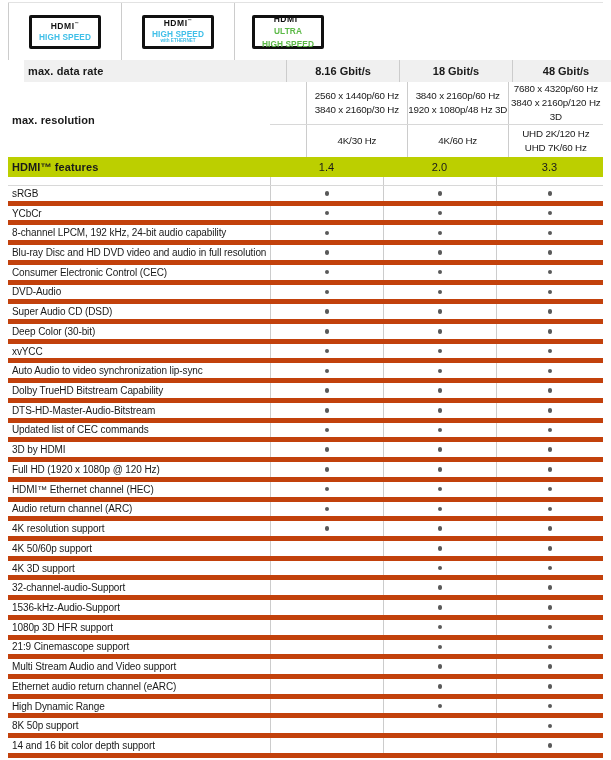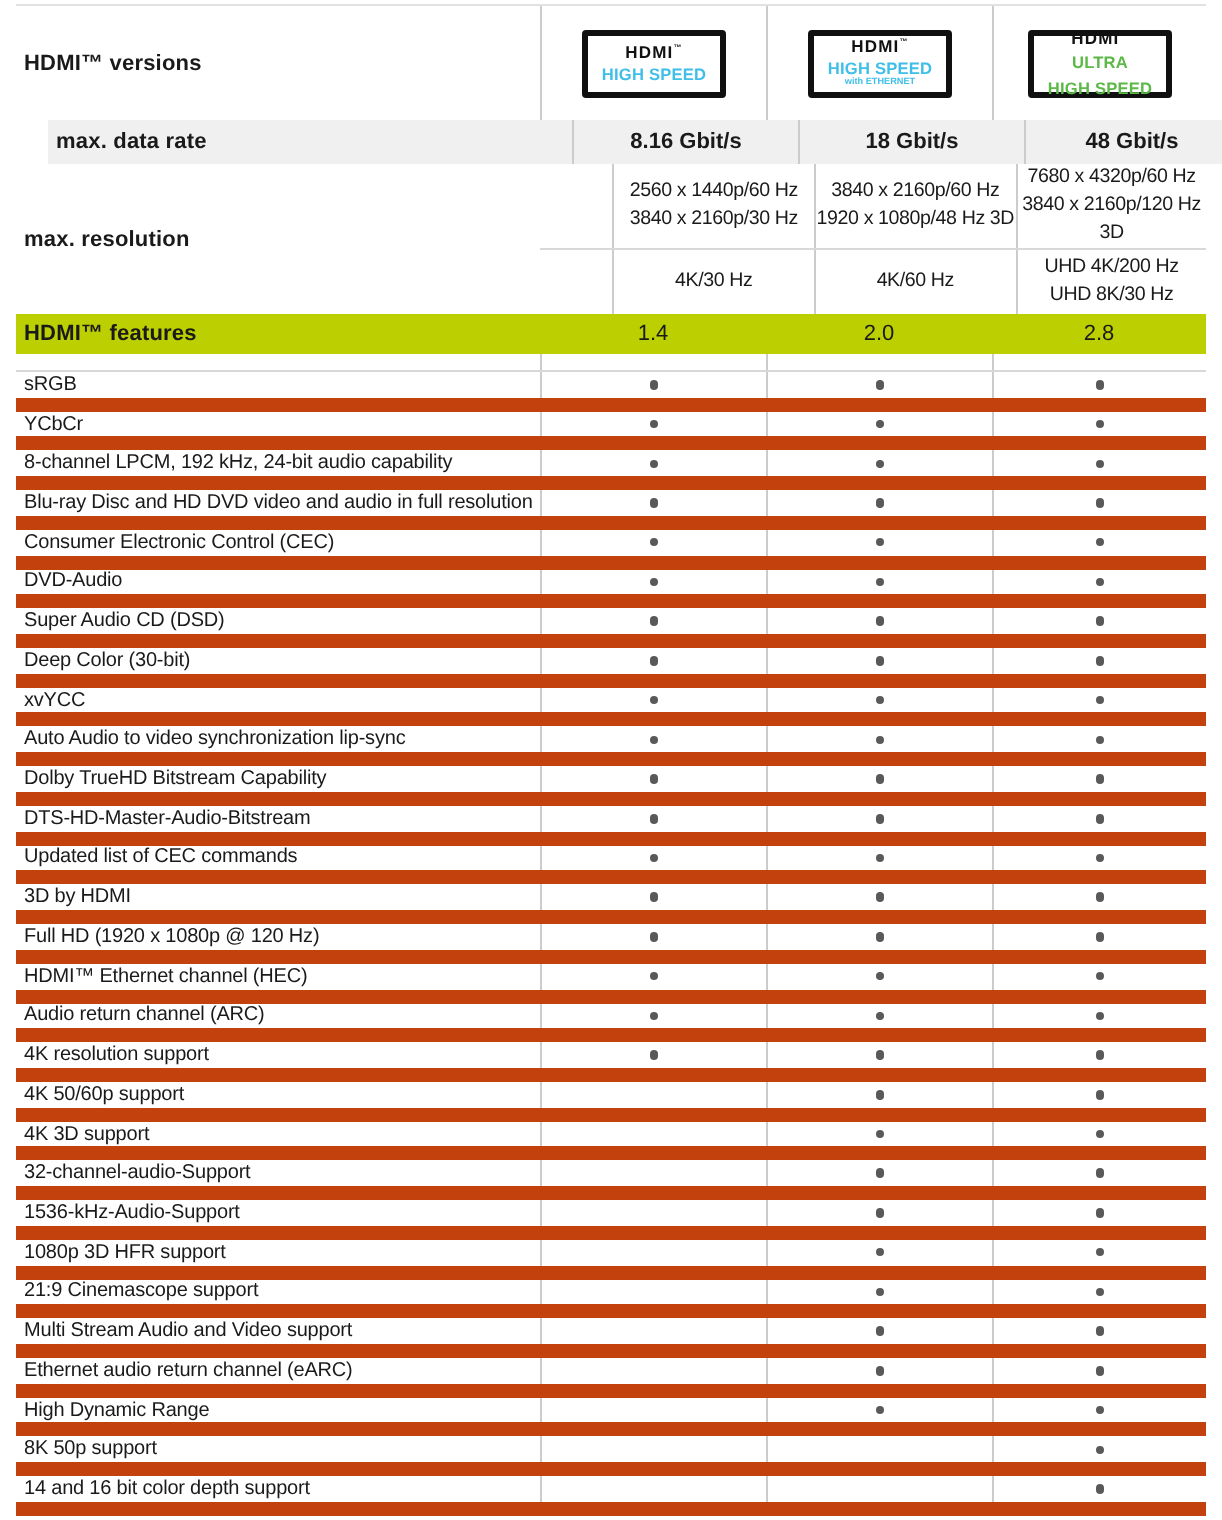--- a/index.html
+++ b/index.html
@@ -66,35 +66,34 @@
 
   
   .features-hdr { height: 20px; background: var(--green, #bccf00); align-items: center; }
   .features-hdr .v-cell { border-left: none; font-weight: normal; font-size: 11px; }
   .features-hdr .v-cell.last { width: 107px; }
 
   
   .spacer-row { height: 9px; border-bottom: 1px solid #d8d8d8; }
 
   
-  .feature-row { height: 19.72px; border-bottom: 7px solid #c2410c; }
+  .feature-row { height: 19.72px; border-bottom: 5px solid #c2410c; }
   .feature-row .label-cell { font-weight: normal; font-size: 10px; letter-spacing: -0.1px; }
   .dot {
     width: 4.5px; height: 4.5px; border-radius: 50%;
     background: var(--dot, #595959);
     display: inline-block;
   }
 </style>
 </head>
 <body>
 
 <div class="table">
 
   <div class="row versions-row">
-    <div class="label-cell">HDMI™ versions</div>
     <div class="v-cell">
       <div class="badge">
         <div class="brand"><span>HDMI</span><sup>™</sup></div>
         <div class="b-main cyan">HIGH SPEED</div>
       </div>
     </div>
     <div class="v-cell">
       <div class="badge">
         <div class="brand"><span>HDMI</span><sup>™</sup></div>
         <div class="b-main cyan">HIGH SPEED</div>
@@ -135,32 +134,32 @@
         </div>
       </div>
       <div class="res-sub">
         <div class="v-cell">
           <span>4K/30 Hz</span>
         </div>
         <div class="v-cell">
           <span>4K/60 Hz</span>
         </div>
         <div class="v-cell last">
-          <span>UHD 4K/200 Hz</span>
-            <span>UHD 8K/30 Hz</span>
+          <span>UHD 2K/120 Hz</span>
+            <span>UHD 7K/60 Hz</span>
         </div>
       </div>
     </div>
   </div>
 
   <div class="row features-hdr">
     <div class="label-cell">HDMI™ features</div>
     <div class="v-cell">1.4</div>
     <div class="v-cell">2.0</div>
-    <div class="v-cell last">2.8</div>
+    <div class="v-cell last">3.3</div>
   </div>
 
   <div class="row spacer-row">
     <div class="label-cell"></div>
     <div class="v-cell"></div>
     <div class="v-cell"></div>
     <div class="v-cell last"></div>
   </div>
 
   <div id="features-body">

